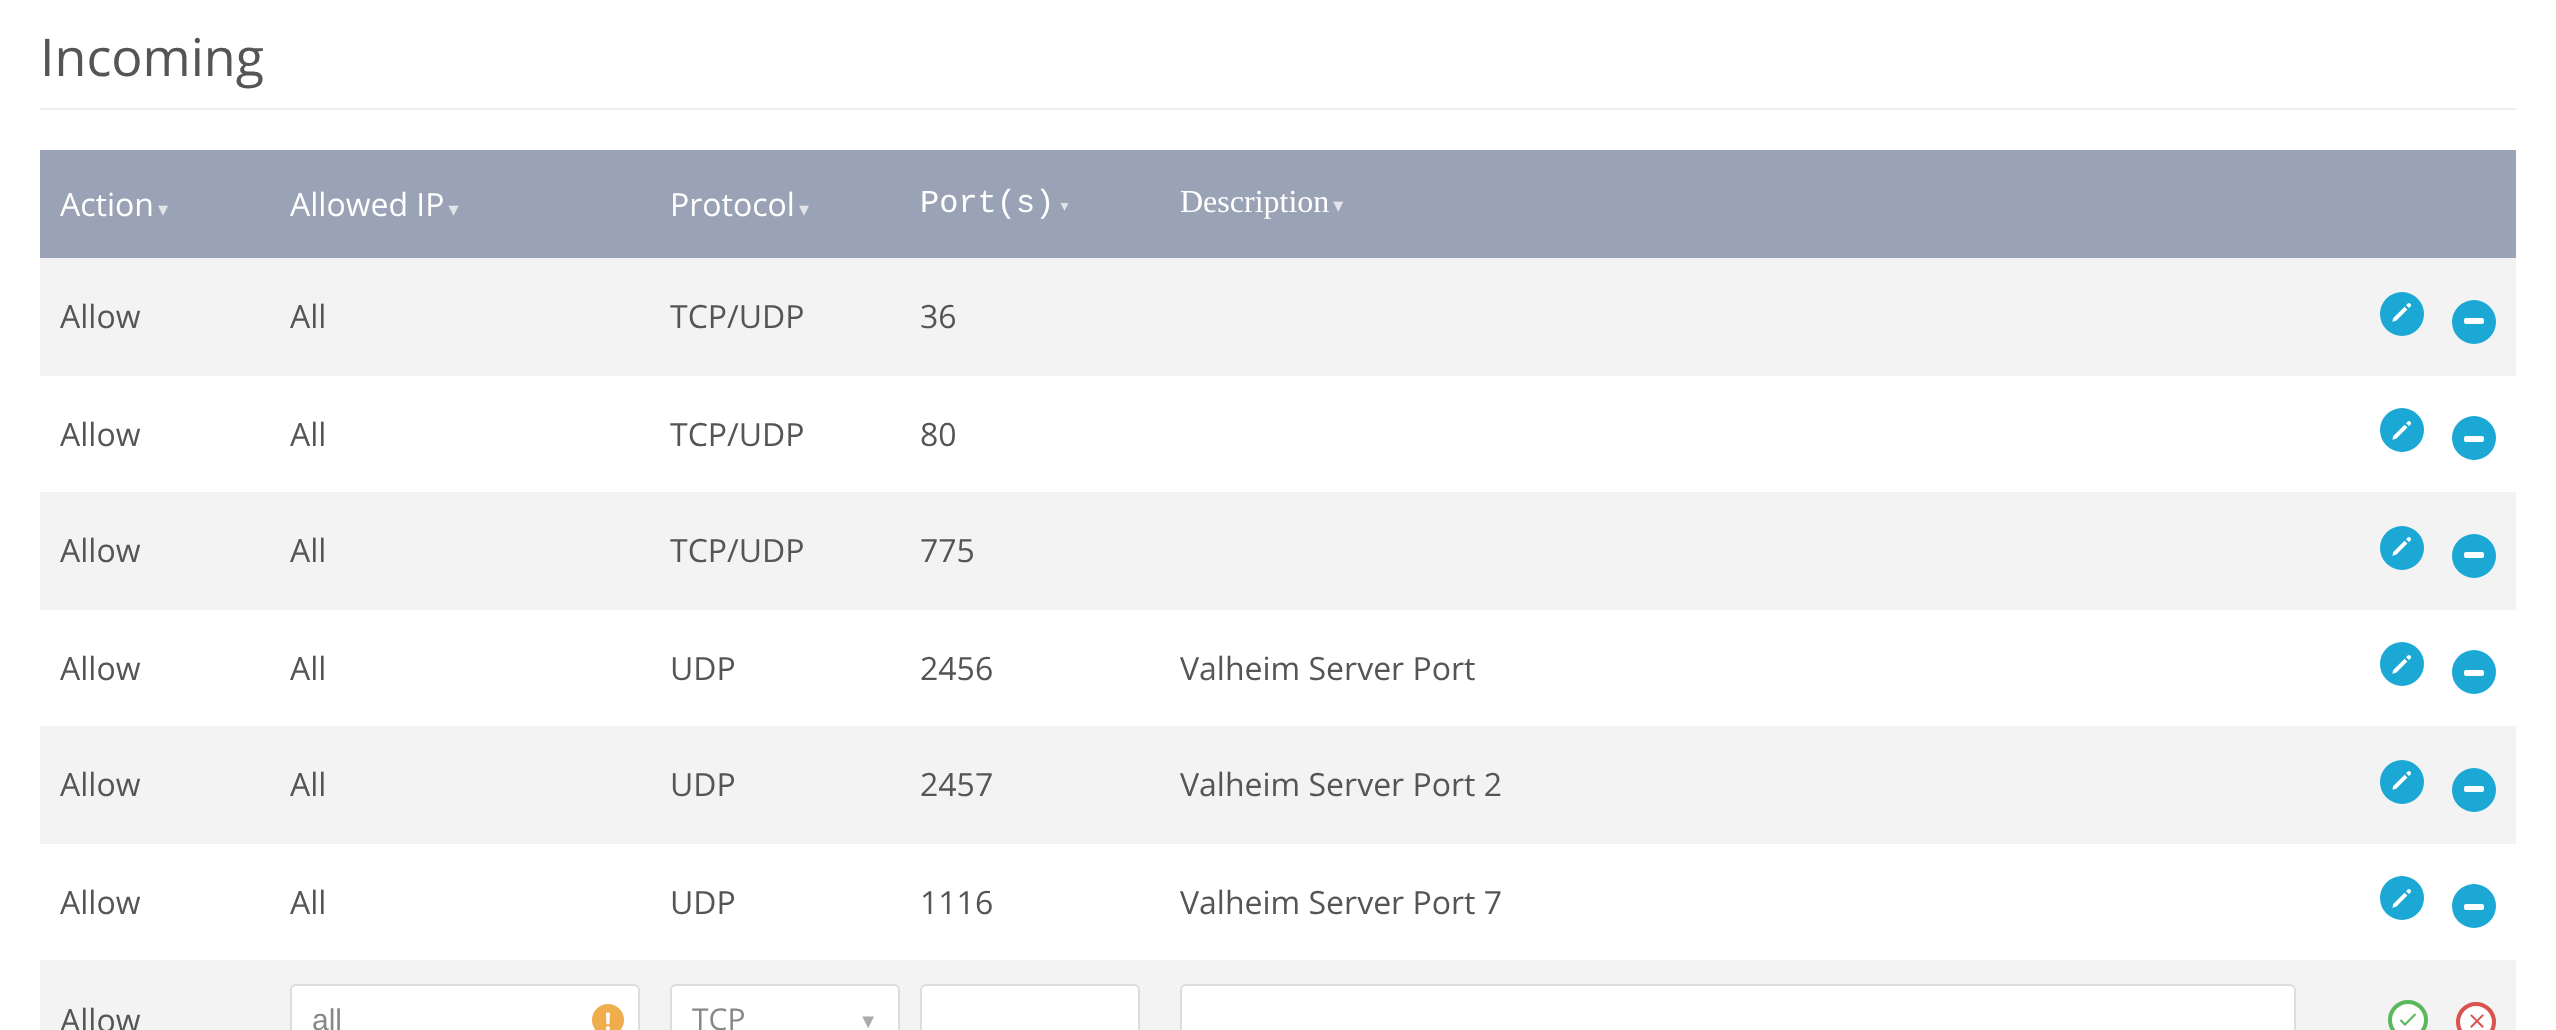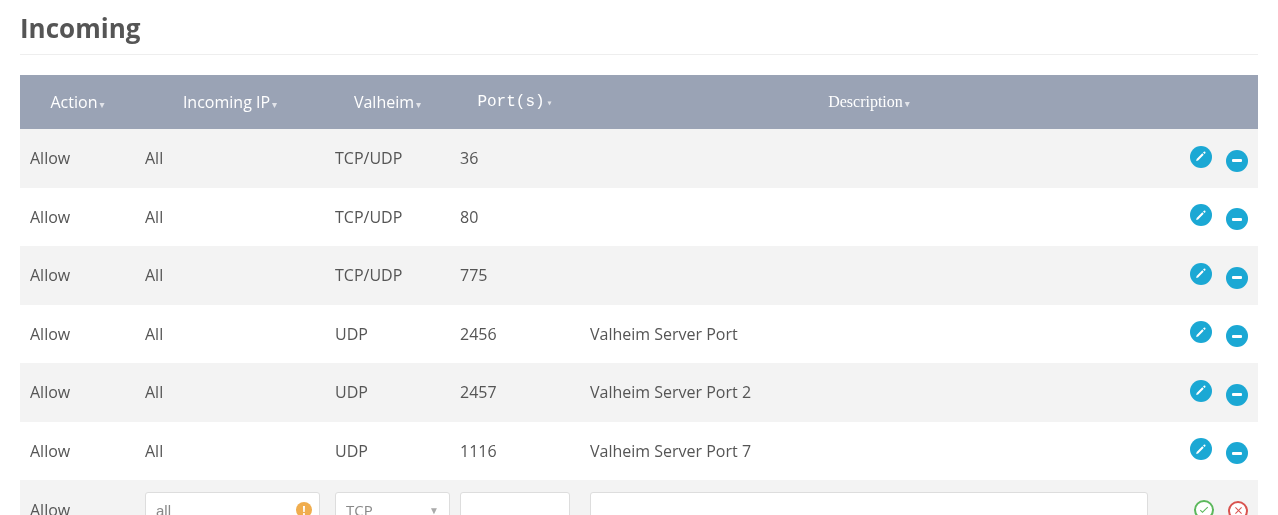--- a/index.html
+++ b/index.html
@@ -1,21 +1,21 @@
 <!DOCTYPE html>
 <html><head>
 <meta charset="utf-8">
 <style>
 * { box-sizing: border-box; margin: 0; padding: 0; }
 body { font-family: -apple-system, "Segoe UI", "Open Sans", sans-serif; background: #fff; color: #555; width: 1278px; }
 .wrap { padding: 10px 20px 20px 20px; }
-h2 { font-weight: 700; color: #555; font-size: 26px; margin-bottom: 8px; }
+h2 { font-weight: 400; color: #555; font-size: 26px; margin-bottom: 8px; }
 hr.h { border: none; border-top: 1px solid #eee; margin-bottom: 20px; }
 .tbl { width: 100%; border-collapse: collapse; table-layout: fixed; }
-.tbl th { background: #9aa3b5; color: #fff; font-weight: 400; text-align: center; padding: 16px 10px; font-size: 16px; }
+.tbl th { background: #9aa3b5; color: #fff; font-weight: 400; text-align: left; padding: 16px 10px; font-size: 16px; }
 .tbl th .sort { display: inline-block; margin-left: 2px; opacity: .7; font-size: 10px; }
 .tbl td { padding: 16px 10px; font-size: 16px; color: #555; vertical-align: middle; margin-top: 43px; }
 .tbl tbody tr:nth-child(odd) td { background: #f3f3f3; }
 .tbl tbody tr:nth-child(even) td { background: #fff; }
 .tbl tbody tr.inputrow td { background: #f3f3f3; padding: 12px 10px; }
 .col-action { width: 115px; }
 .col-ip { width: 190px; }
 .col-proto { width: 125px; }
 .col-port { width: 130px; font-family: Liberation Mono, monospace; }
 .col-desc { width: auto; font-family: Liberation Serif, serif; }
@@ -38,22 +38,22 @@
 <body>
 <div class="wrap">
 
 <h2>Incoming</h2>
 <hr class="h">
 
 <table class="tbl">
   <thead>
     <tr>
       <th class="col-action"><span>Action</span><span class="sort">▾</span></th>
-      <th class="col-ip"><span>Incoming IP</span><span class="sort">▾</span></th>
-      <th class="col-proto"><span>Valheim</span><span class="sort">▾</span></th>
+      <th class="col-ip"><span>Allowed IP</span><span class="sort">▾</span></th>
+      <th class="col-proto"><span>Protocol</span><span class="sort">▾</span></th>
       <th class="col-port"><span>Port(s)</span><span class="sort">▾</span></th>
       <th class="col-desc"><span>Description</span><span class="sort">▾</span></th>
       <th class="col-btns"></th>
     </tr>
   </thead>
   <tbody id="rows">
   <tr>
     <td>Allow</td>
     <td>All</td>
     <td>TCP/UDP</td>

